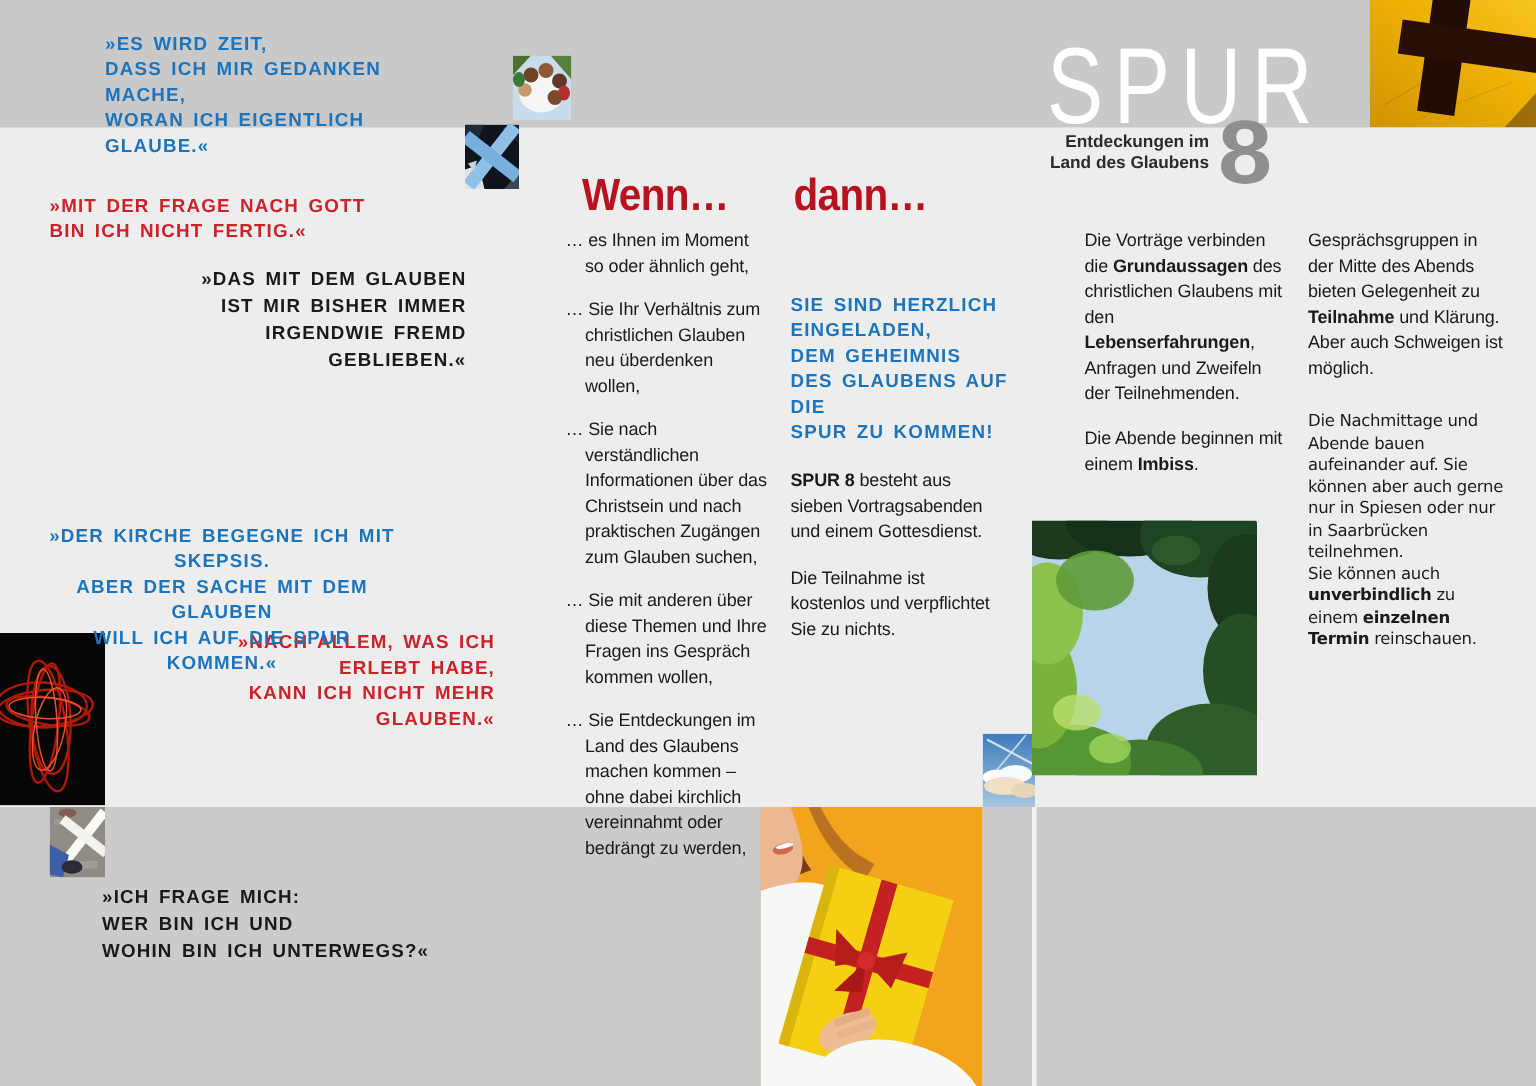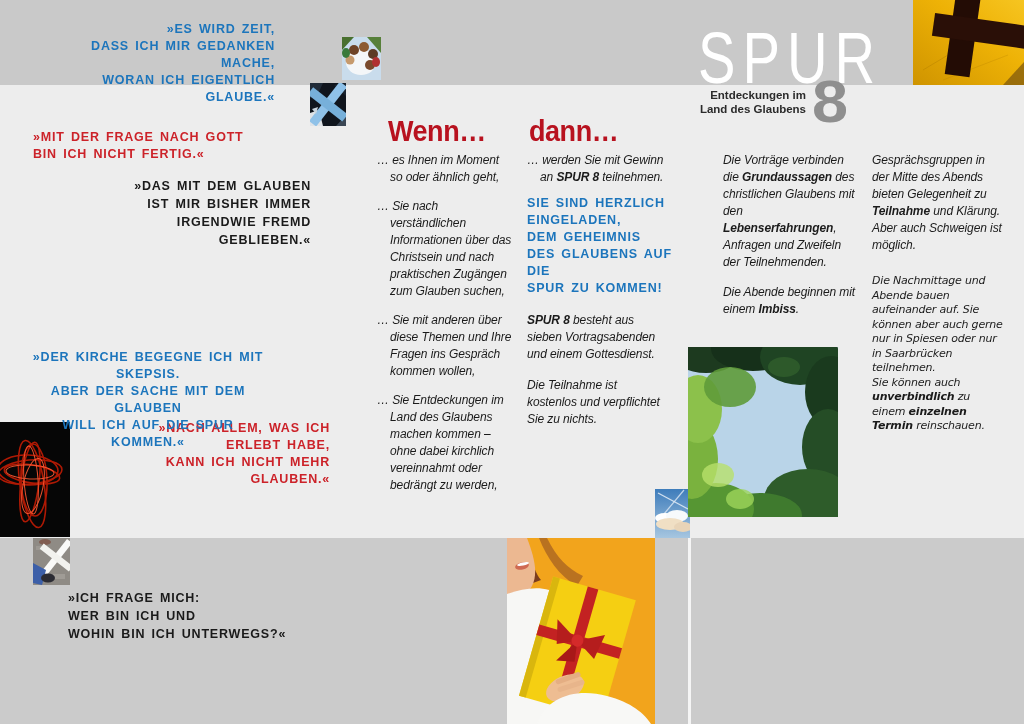--- a/index.html
+++ b/index.html
@@ -22,36 +22,36 @@
     font-weight:bold;transform:scaleX(1.08);transform-origin:left top;}
   .logo-tagline{left:660px;top:88px;width:146px;z-index:3;text-align:right;
     font-size:11.5px;line-height:14px;color:#2b2b2b;font-weight:bold;}
 
   
   .q{z-index:5;font-weight:bold;font-size:12.5px;line-height:17px;
      letter-spacing:0.8px;word-spacing:2px;}
   .q-blue{color:#1c75bc;}
   .q-red{color:#cc2229;}
   .q-black{color:#1a1a1a;}
-  .q-zeit{left:70px;top:21px;width:205px;text-align:right;}
+  .q-zeit{left:70px;top:21px;width:205px;text-align:left;}
   .q-frage{left:33px;top:129px;width:220px;text-align:left;}
   .q-fremd{left:110px;top:177px;width:201px;text-align:right;line-height:18px;}
   .q-skepsis{left:30px;top:349px;width:236px;text-align:center;}
   .q-erlebt{left:106px;top:420px;width:224px;text-align:right;}
   .q-ichfrage{left:68px;top:589px;width:260px;text-align:left;line-height:18px;}
 
   
   .col-heading{z-index:5;color:#b8121f;font-size:30px;line-height:30px;font-weight:bold;
     letter-spacing:-0.5px;transform:scaleX(0.9);transform-origin:left top;}
   .h-wenn{left:388px;top:116px;}
   .h-dann{left:529px;top:116px;}
 
   
   .body-col{z-index:5;font-size:12px;line-height:17px;color:#1b1b1b;letter-spacing:-0.1px;}
-  .body-col p{margin:0 0 12px 0;font-style:italic;}
+  .body-col p{margin:0 0 12px 0;}
   .hang{padding-left:13px;text-indent:-13px;}
   strong{font-weight:bold;}
   .col-wenn{left:377px;top:152px;width:136px;}
   .col-dann-intro{left:527px;top:152px;width:140px;}
   .invite{left:527px;top:195px;width:150px;z-index:5;color:#1c75bc;font-weight:bold;
     font-size:12.5px;line-height:17px;letter-spacing:0.8px;word-spacing:2px;}
   .col-dann-rest{left:527px;top:312px;width:140px;}
   .col-dann-rest .gap{margin-bottom:14px;}
   .col-info{left:723px;top:152px;width:136px;}
   .col-info .gap{margin-bottom:13px;}
@@ -239,29 +239,27 @@
   <div class="abs q q-blue q-zeit">»ES WIRD ZEIT,<br>DASS ICH MIR GEDANKEN MACHE,<br>WORAN ICH EIGENTLICH GLAUBE.«</div>
   <div class="abs q q-red q-frage">»MIT DER FRAGE NACH GOTT<br>BIN ICH NICHT FERTIG.«</div>
   <div class="abs q q-black q-fremd">»DAS MIT DEM GLAUBEN<br>IST MIR BISHER IMMER<br>IRGENDWIE FREMD GEBLIEBEN.«</div>
   <div class="abs q q-red q-erlebt">»NACH ALLEM, WAS ICH ERLEBT HABE,<br>KANN ICH NICHT MEHR GLAUBEN.«</div>
   <div class="abs q q-blue q-skepsis">»DER KIRCHE BEGEGNE ICH MIT SKEPSIS.<br>ABER DER SACHE MIT DEM GLAUBEN<br>WILL ICH AUF DIE SPUR KOMMEN.«</div>
   <div class="abs q q-black q-ichfrage">»ICH FRAGE MICH:<br>WER BIN ICH UND<br>WOHIN BIN ICH UNTERWEGS?«</div>
 
   <div class="abs col-heading h-wenn">Wenn…</div>
   <div class="abs body-col col-wenn">
     <p class="hang">… es Ihnen im Moment so oder ähnlich geht,</p>
+    <p class="hang">… Sie Ihr Verhältnis zum christlichen Glauben neu überdenken wollen,</p>
     <p class="hang">… Sie nach verständlichen Informationen über das Christsein und nach praktischen Zugängen zum Glauben suchen,</p>
     <p class="hang">… Sie mit anderen über diese Themen und Ihre Fragen ins Gespräch kommen wollen,</p>
     <p class="hang">… Sie Entdeckungen im Land des Glaubens machen kommen – ohne dabei kirchlich vereinnahmt oder bedrängt zu werden,</p>
   </div>
 
   <div class="abs col-heading h-dann">dann…</div>
-  <div class="abs body-col col-dann-intro">
-    <p class="hang">… werden Sie mit Gewinn an <strong>SPUR 8</strong> teilnehmen.</p>
-  </div>
   <div class="abs invite">SIE SIND HERZLICH<br>EINGELADEN,<br>DEM GEHEIMNIS<br>DES GLAUBENS AUF DIE<br>SPUR ZU KOMMEN!</div>
   <div class="abs body-col col-dann-rest">
     <p class="gap"><strong>SPUR 8</strong> besteht aus sieben Vortragsabenden und einem Gottesdienst.</p>
     <p>Die Teilnahme ist kostenlos und verpflichtet Sie zu nichts.</p>
   </div>
 
   <div class="abs body-col col-info">
     <p class="gap">Die Vorträge verbinden die <strong>Grundaussagen</strong> des christlichen Glaubens mit den <strong>Lebenserfahrungen</strong>, Anfragen und Zweifeln der Teilnehmenden.</p>
     <p>Die Abende beginnen mit einem <strong>Imbiss</strong>.</p>
   </div>

